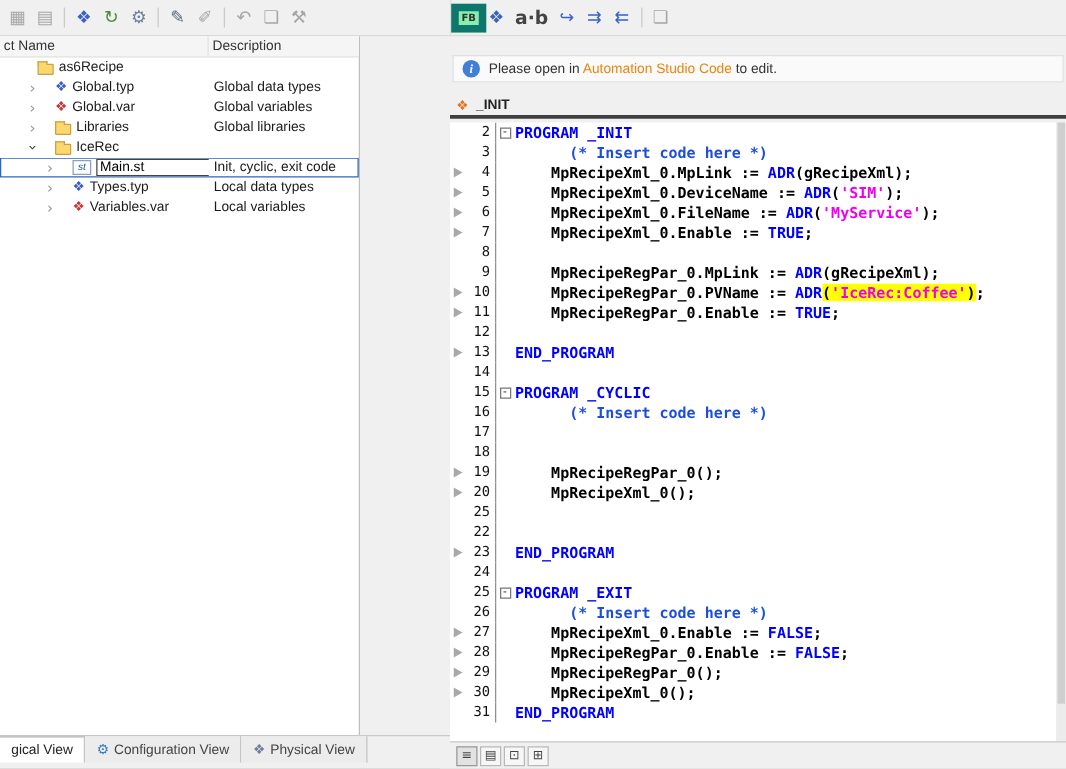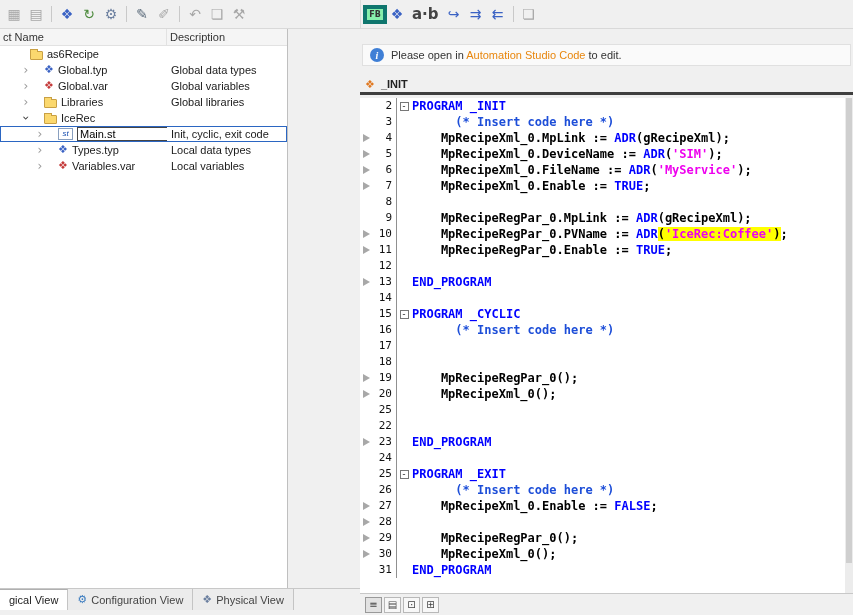--- a/index.html
+++ b/index.html
@@ -10,21 +10,21 @@
   
   .top-strip{position:absolute;top:0;left:0;right:0;height:29px;background:#f0f0f0;border-bottom:1px solid #d9d9d9;}
   .toolbar{position:absolute;top:0;height:28px;display:flex;align-items:center;gap:2px;padding:0 4px;}
   .toolbar.left{left:0;width:352px;}
   .toolbar.right{left:360px;right:0;border-left:1px solid #dcdcdc;}
   .tb-btn{width:20px;height:20px;display:flex;align-items:center;justify-content:center;
           font-family:"DejaVu Sans",sans-serif;font-size:14px;color:#4a6ea8;cursor:default;}
   .tb-btn.muted{color:#a6a6a6;}
   .tb-btn.tb-text{width:auto;padding:0 3px;font-size:15px;font-weight:bold;color:#444;}
   .tb-sep{width:1px;height:16px;background:#c9c9c9;margin:0 3px;}
-  .fb-box{border:4px solid #0f766e;background:#86efac;font-size:8px;font-weight:bold;padding:1px 2px;color:#333;}
+  .fb-box{border:6px solid #0f766e;background:#86efac;font-size:8px;font-weight:bold;padding:1px 2px;color:#333;}
 
   
   .left-panel{position:absolute;left:0;top:29px;width:288px;bottom:27px;background:#fff;border-right:1px solid #bfbfbf;}
   .col-headers{display:flex;height:17px;background:#f5f5f5;border-bottom:1px solid #e2e2e2;color:#333;}
   .col-h{padding:2px 3px;white-space:nowrap;overflow:hidden;}
   .col-h.name{width:167px;border-right:1px solid #e2e2e2;}
   .col-h.desc{flex:1;}
   .tree-row{display:flex;height:16px;align-items:center;}
   .tree-row.selected{box-shadow:inset 0 0 0 1px #2b66c2;}
   .name-cell{width:167px;display:flex;align-items:center;height:100%;overflow:hidden;}
@@ -244,21 +244,21 @@
         <div class="code-line"><span class="ln-marker"></span><span class="ln-num">18</span><span class="ln-fold"></span><span class="ln-text"></span></div>
         <div class="code-line"><span class="ln-marker"><span class="mk-tri"></span></span><span class="ln-num">19</span><span class="ln-fold"></span><span class="ln-text"><span class="p">    MpRecipeRegPar_0();</span></span></div>
         <div class="code-line"><span class="ln-marker"><span class="mk-tri"></span></span><span class="ln-num">20</span><span class="ln-fold"></span><span class="ln-text"><span class="p">    MpRecipeXml_0();</span></span></div>
         <div class="code-line"><span class="ln-marker"></span><span class="ln-num">25</span><span class="ln-fold"></span><span class="ln-text"></span></div>
         <div class="code-line"><span class="ln-marker"></span><span class="ln-num">22</span><span class="ln-fold"></span><span class="ln-text"></span></div>
         <div class="code-line"><span class="ln-marker"><span class="mk-tri"></span></span><span class="ln-num">23</span><span class="ln-fold"></span><span class="ln-text"><span class="k">END_PROGRAM</span></span></div>
         <div class="code-line"><span class="ln-marker"></span><span class="ln-num">24</span><span class="ln-fold"></span><span class="ln-text"></span></div>
         <div class="code-line"><span class="ln-marker"></span><span class="ln-num">25</span><span class="ln-fold"><span class="fold-box">-</span></span><span class="ln-text"><span class="k">PROGRAM _EXIT</span></span></div>
         <div class="code-line"><span class="ln-marker"></span><span class="ln-num">26</span><span class="ln-fold"></span><span class="ln-text"><span class="p">      </span><span class="c">(* Insert code here *)</span></span></div>
         <div class="code-line"><span class="ln-marker"><span class="mk-tri"></span></span><span class="ln-num">27</span><span class="ln-fold"></span><span class="ln-text"><span class="p">    MpRecipeXml_0.Enable := </span><span class="k">FALSE</span><span class="p">;</span></span></div>
-        <div class="code-line"><span class="ln-marker"><span class="mk-tri"></span></span><span class="ln-num">28</span><span class="ln-fold"></span></div>
+        <div class="code-line"><span class="ln-marker"><span class="mk-tri"></span></span><span class="ln-num">28</span><span class="ln-fold"></span><span class="ln-text"><span class="p">    MpRecipeRegPar_0.Enable := </span><span class="k">FALSE</span><span class="p">;</span></span></div>
         <div class="code-line"><span class="ln-marker"><span class="mk-tri"></span></span><span class="ln-num">29</span><span class="ln-fold"></span><span class="ln-text"><span class="p">    MpRecipeRegPar_0();</span></span></div>
         <div class="code-line"><span class="ln-marker"><span class="mk-tri"></span></span><span class="ln-num">30</span><span class="ln-fold"></span><span class="ln-text"><span class="p">    MpRecipeXml_0();</span></span></div>
         <div class="code-line"><span class="ln-marker"></span><span class="ln-num">31</span><span class="ln-fold"></span><span class="ln-text"><span class="k">END_PROGRAM</span></span></div>
       </div>
     <div class="v-scroll">
       <div class="v-thumb"></div>
     </div>
     <div class="editor-footer">
         <span class="ft-btn pressed">≡</span>
         <span class="ft-btn">▤</span>

